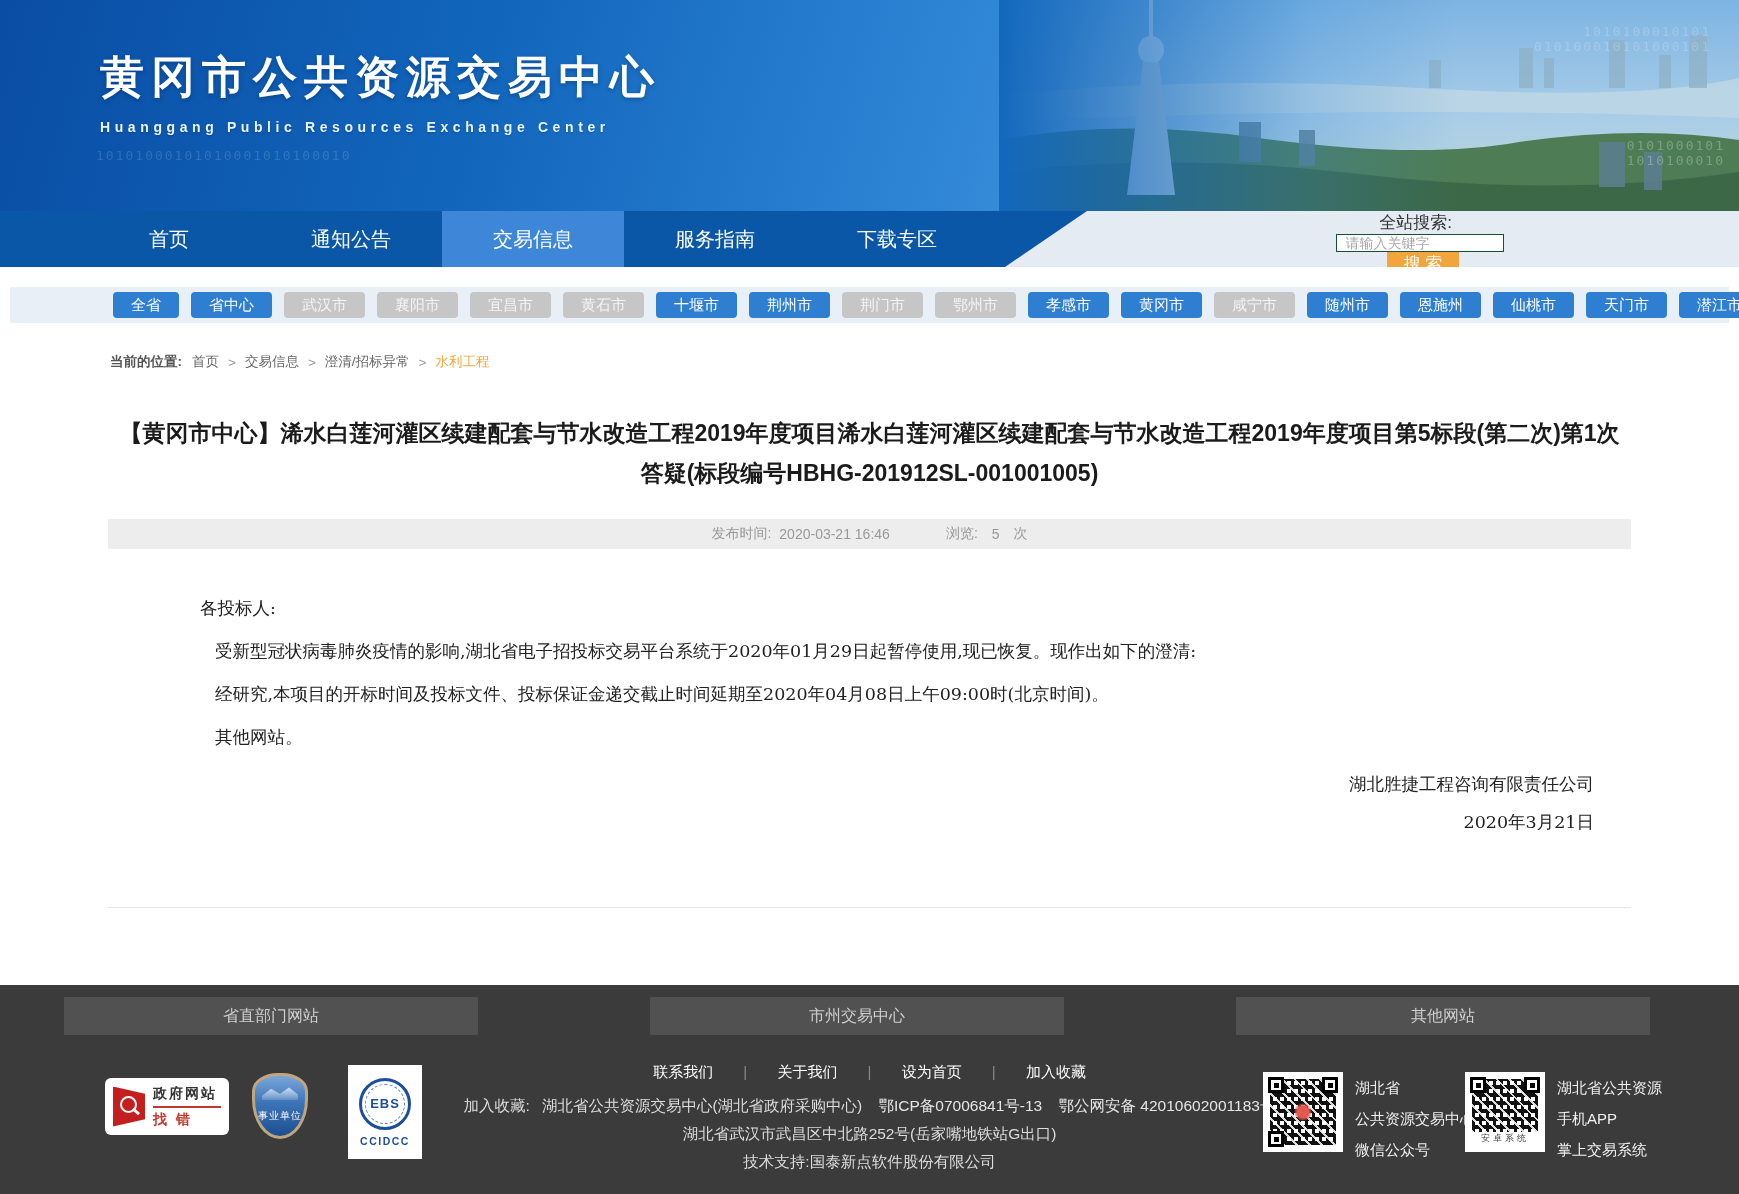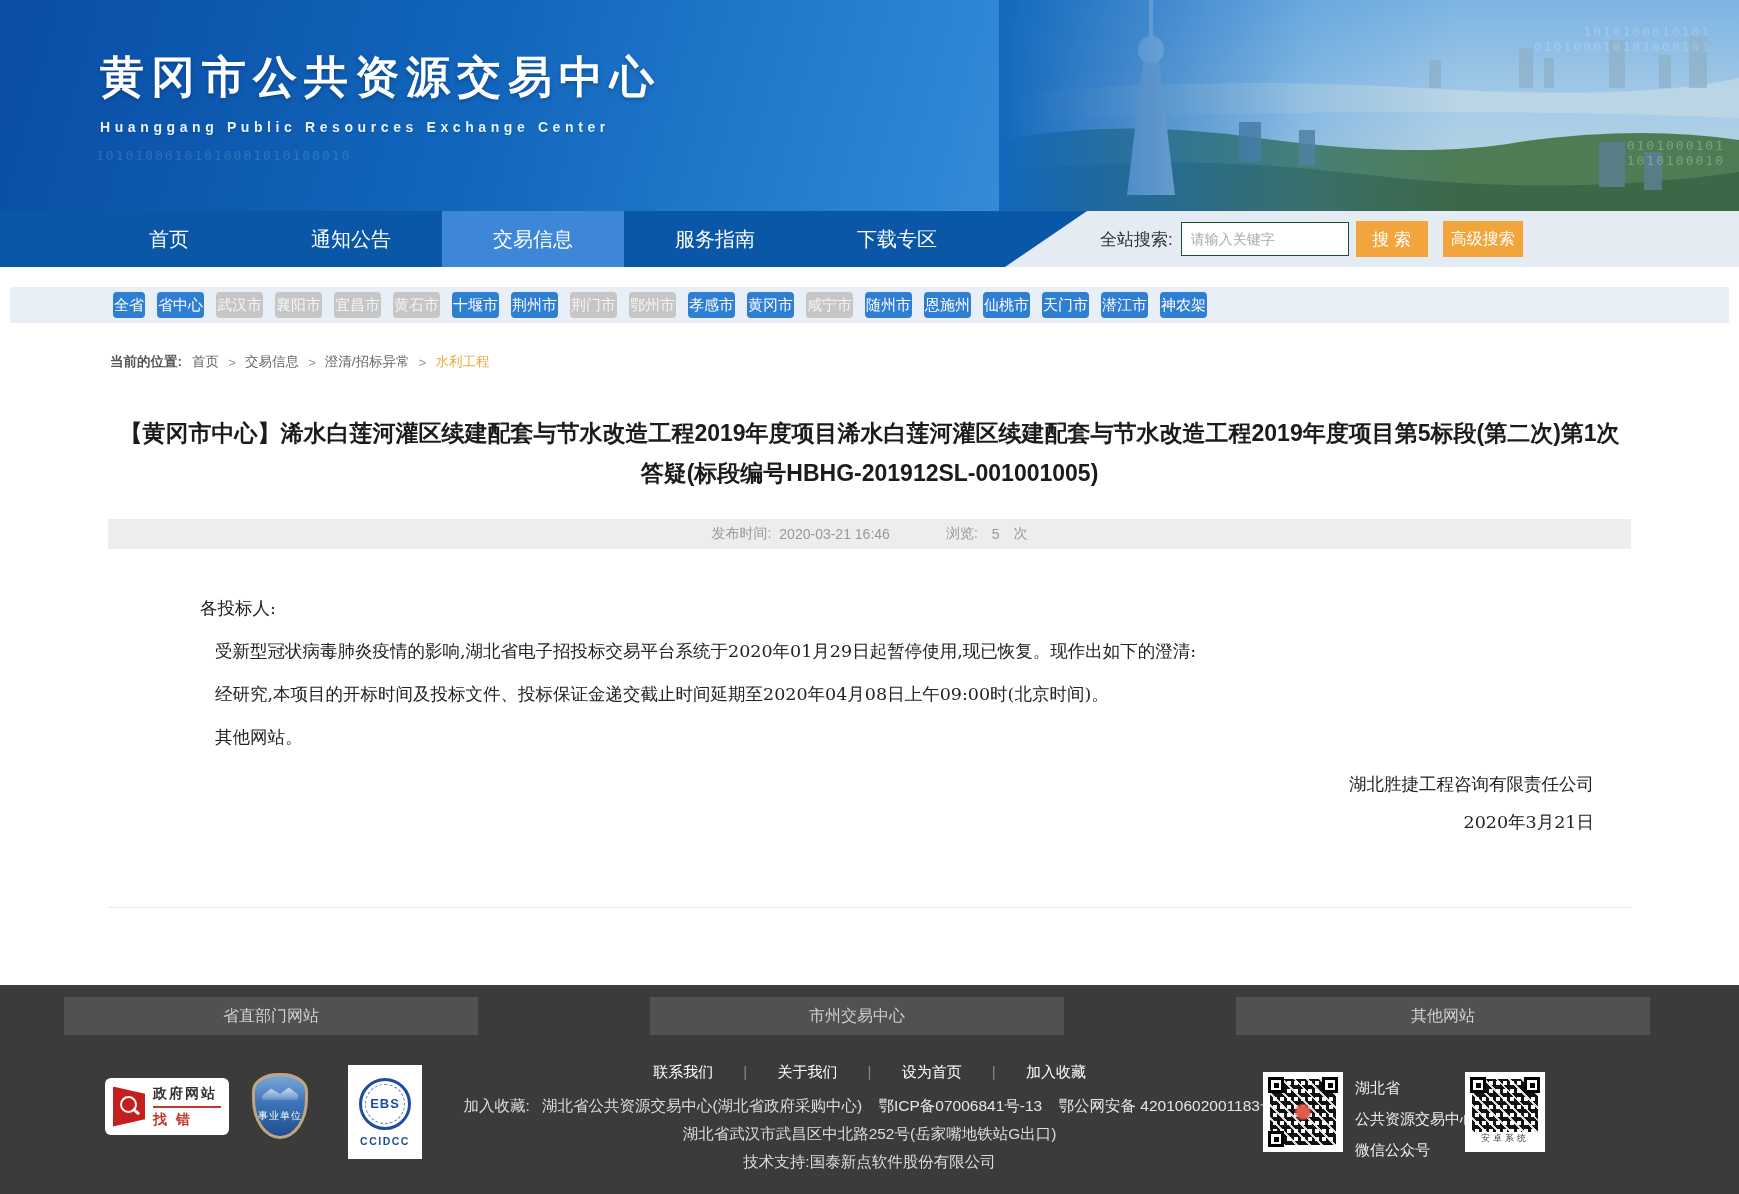--- a/index.html
+++ b/index.html
@@ -24,34 +24,34 @@
   .b3{left:96px;top:148px;color:rgba(255,255,255,.14);}
 
   
   .navbar{position:relative;height:56px;background:#0a57a7;}
   .nav-items{display:flex;height:100%;padding-left:78px;}
   .nav-item{width:182px;height:100%;display:flex;align-items:center;justify-content:center;
     color:#fff;font-size:20px;cursor:pointer;}
   .nav-item.on{background:#3e87d8;}
   .search-panel{position:absolute;right:0;top:0;height:56px;width:734px;background:#e4ebf2;
     clip-path:polygon(82px 0,100% 0,100% 100%,0 100%);
-    display:flex;align-items:center;padding-left:95px;}
+    display:flex;align-items:center;padding-left:95px;flex-direction:column;}
   .search-label{font-size:17px;color:#333;margin-right:8px;}
   .search-input{width:168px;height:34px;border:1px solid #14532d;background:#fff;padding:0 9px;
     font-size:14px;color:#333;outline:none;}
   .search-input::placeholder{color:#a9a9a9;}
   .btn-search{width:72px;height:36px;background:#f2a53d;color:#fff;font-size:17px;border:none;
     margin-left:7px;cursor:pointer;}
   .btn-adv{width:80px;height:36px;background:#f2a53d;color:#fff;font-size:16px;border:none;
     margin-left:15px;cursor:pointer;}
 
   
   .region-strip{margin:20px 10px 0;background:#e9eff6;height:36px;display:flex;align-items:center;
     padding-left:103px;}
-  .rbtn{height:26px;padding:0 1px;margin-right:12px;border-radius:4px;color:#fff;font-size:15px;
+  .rbtn{height:26px;padding:0 18px;margin-right:12px;border-radius:4px;color:#fff;font-size:15px;
     display:flex;align-items:center;cursor:pointer;white-space:nowrap;}
   .rbtn.on{background:#2e7ed2;}
   .rbtn.off{background:#c6c6c6;color:#f4f4f4;}
 
   
   .breadcrumb{margin:30px 0 0 110px;font-size:13.5px;color:#888;display:flex;align-items:center;}
   .breadcrumb .lbl{color:#555;font-weight:bold;margin-right:10px;}
   .crumb{color:#666;cursor:pointer;margin:0 9px 0 0;}
   .crumb.current{color:#efa83e;}
   .sep{color:#999;margin-right:9px;}
@@ -313,16 +313,21 @@
         <div>微信公众号</div>
       </div>
     </div>
     <div class="qr-group qg2">
       <div class="qr-box">
         <div class="qr-pix"></div>
         <span class="fd tl"></span>
           <span class="fd tr"></span>
         <div class="qr-caption">安卓系统</div>
       </div>
+      <div class="qr-labels">
+        <div>湖北省公共资源</div>
+        <div>手机APP</div>
+        <div>掌上交易系统</div>
+      </div>
     </div>
   </div>
 
 </div>
 
 </body></html>

